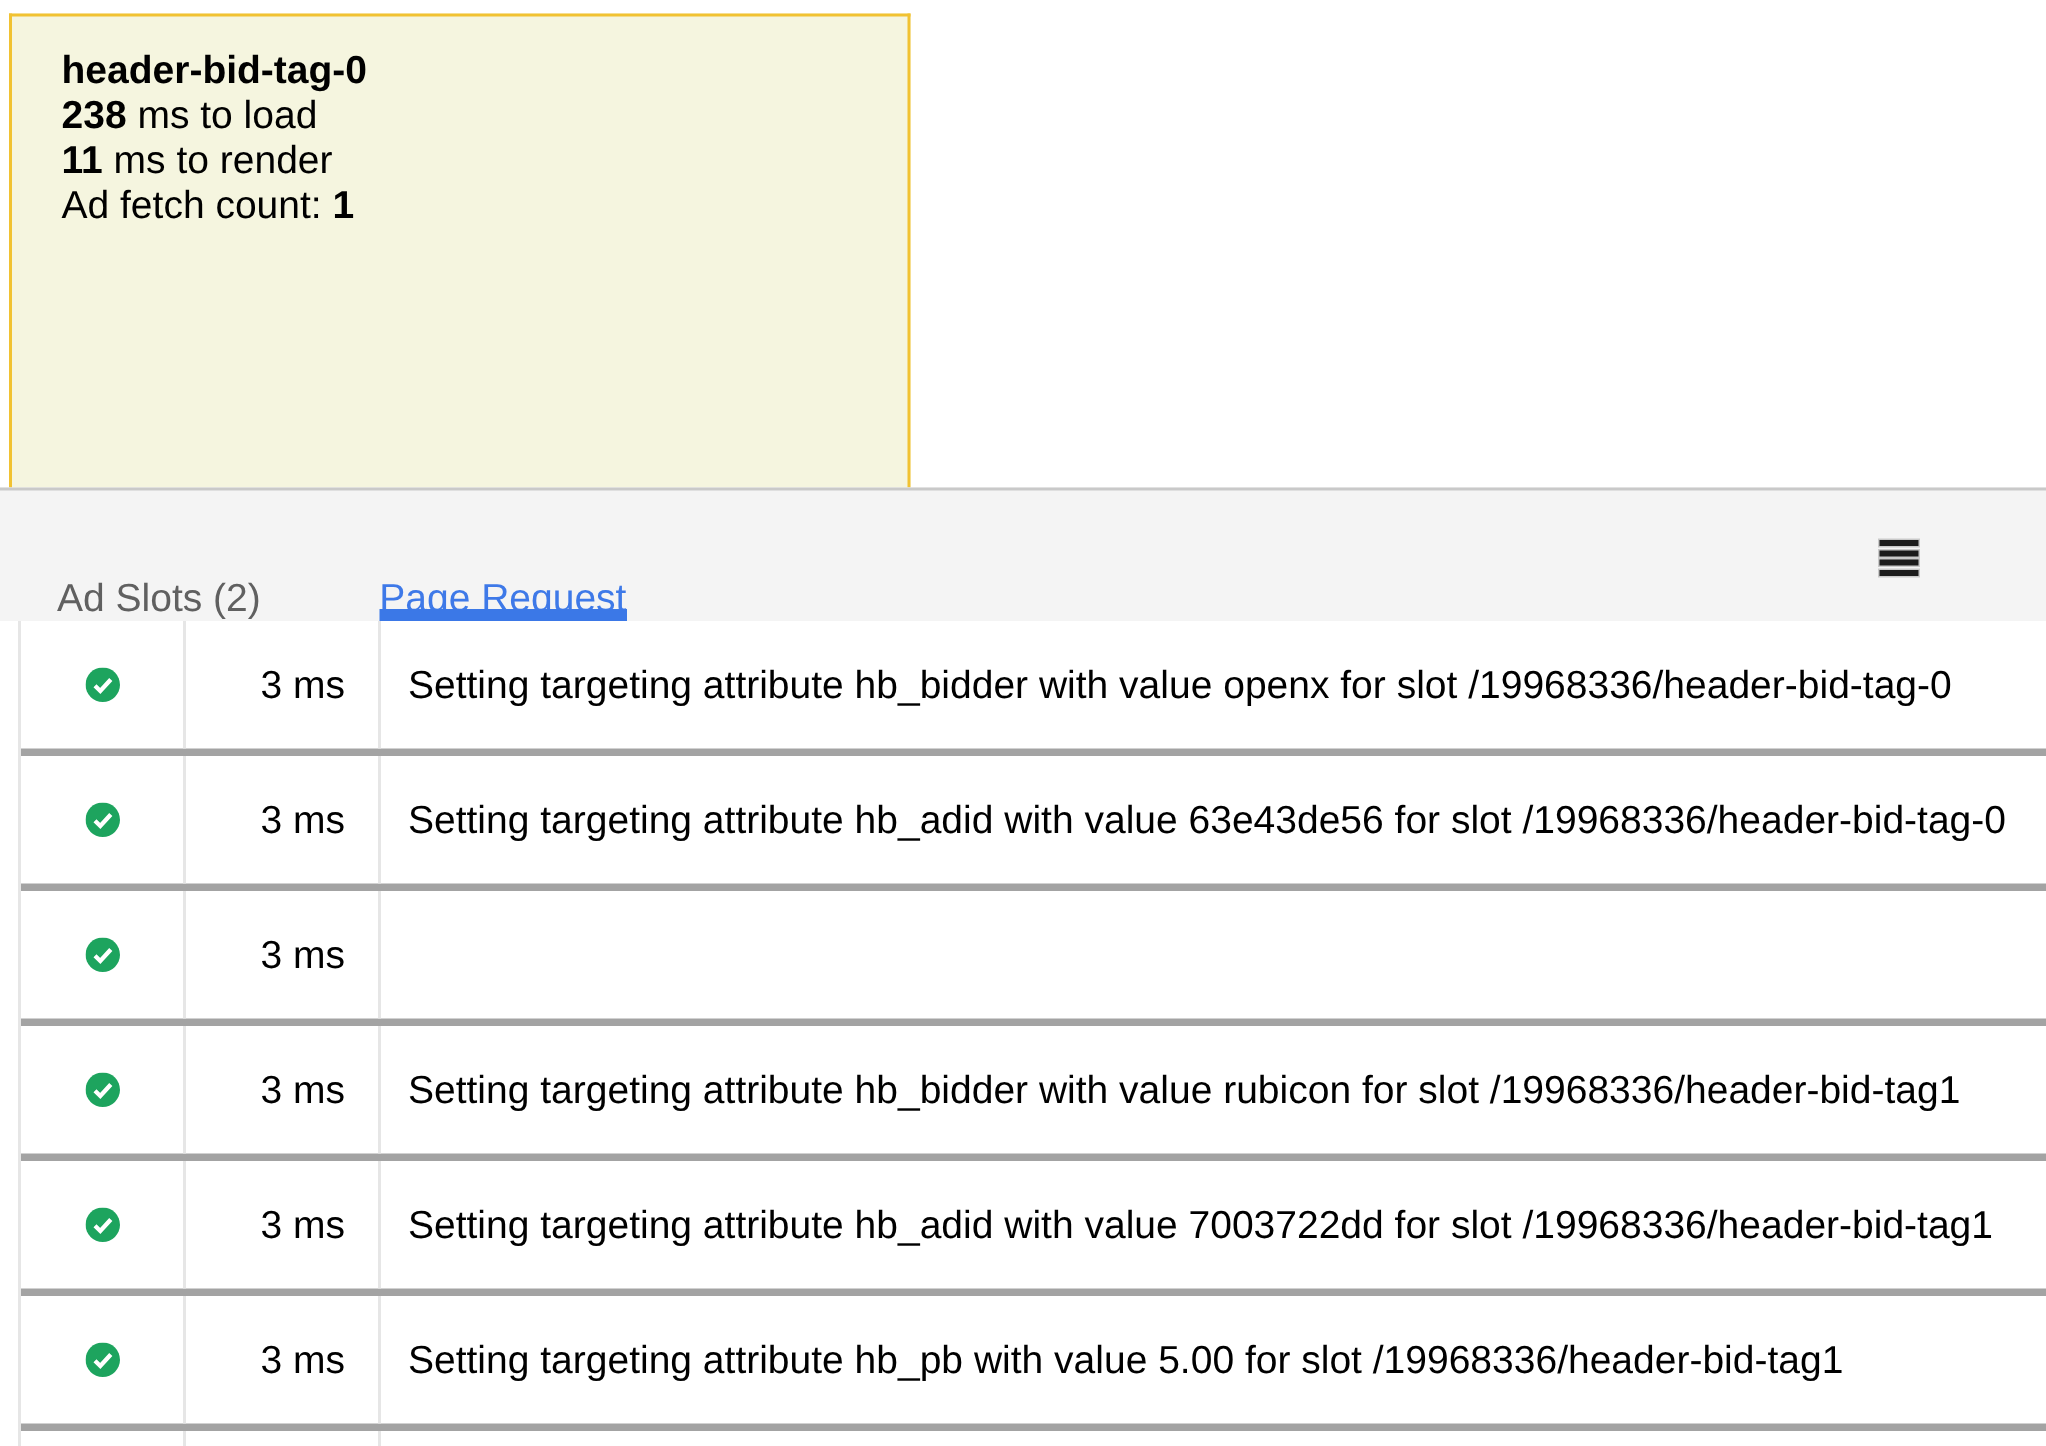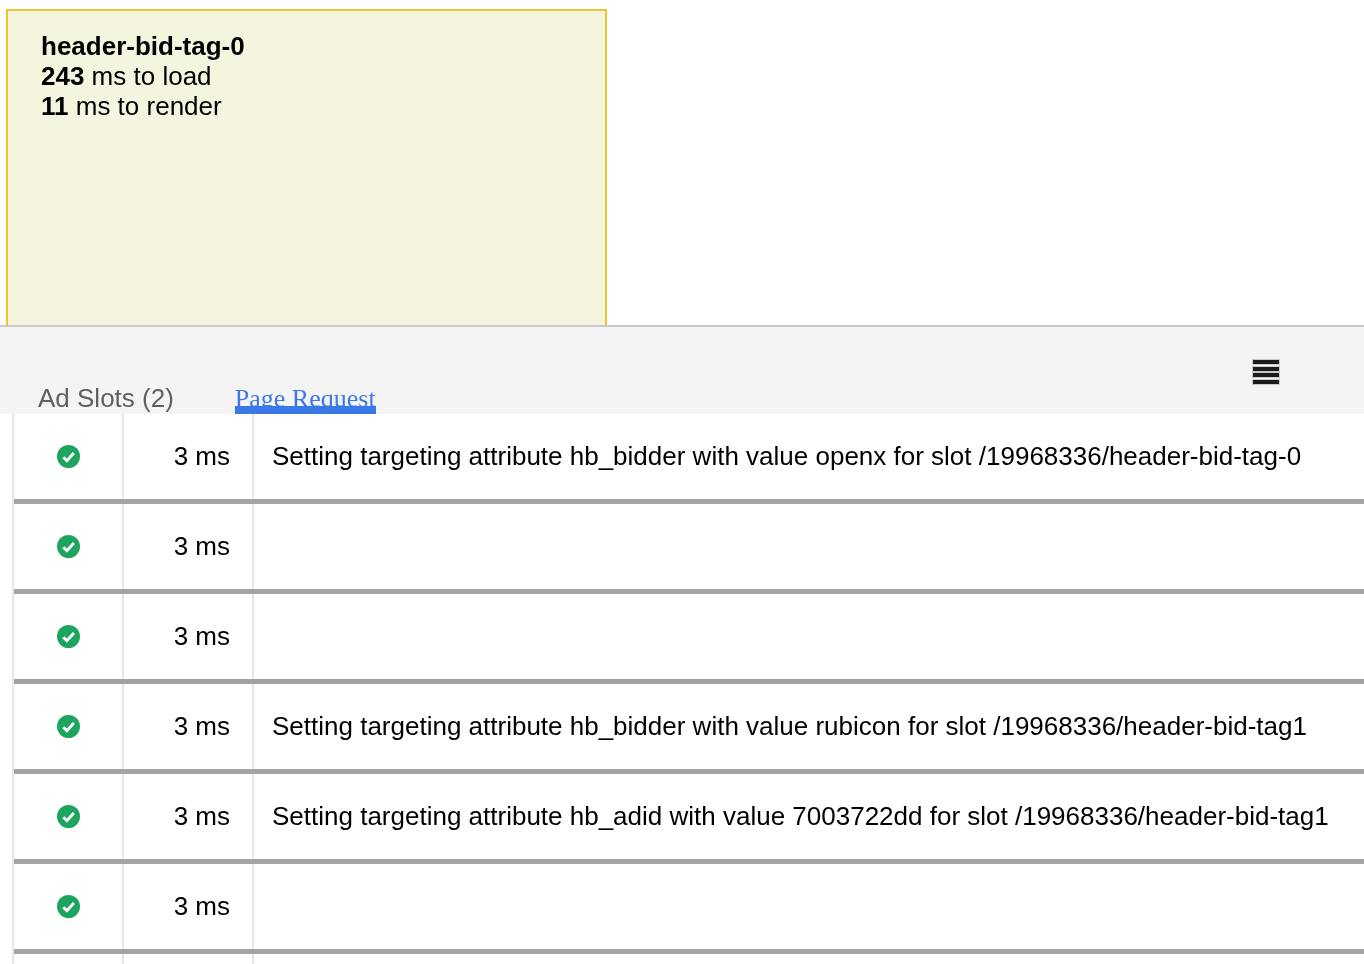--- a/index.html
+++ b/index.html
@@ -42,21 +42,21 @@
     position: relative;
   }
   .tab {
     display: flex;
     align-items: flex-end;
     font-size: 26px;
     position: relative;
     cursor: pointer;
     white-space: nowrap;
   }
-  .tab + .tab { margin-left: 61px; font-family: Liberation Serif, serif; }
+  .tab + .tab { margin-left: 79px; }
   .tab.inactive { color: #606060; }
   .tab.active { color: #3e79e8; }
   .tab .underline {
     display: none;
     position: absolute;
     left: 0; right: 0; bottom: 0;
     height: 8px;
     background: #3b78e7;
   }
   .tab.active .underline { display: block; }
@@ -103,22 +103,23 @@
     overflow: hidden;
     text-align: center;
   }
   .check-icon { width: 23px; height: 23px; display: block; }
 </style>
 </head>
 <body>
 
 <div class="overlay-box">
   <div><span class="b">header-bid-tag-0</span></div>
-  <div><span class="b">243</span><span> ms to load</span></div>
+  <div><span class="b">238</span><span> ms to load</span></div>
   <div><span class="b">11</span><span> ms to render</span></div>
+  <div><span>Ad fetch count: </span><span class="b">1</span></div>
 </div>
 
 <div class="console">
 
   <div class="tabbar">
     <div class="tab inactive">
       <span>Ad Slots (2)</span>
 
     </div>
     <div class="tab active">
@@ -147,20 +148,21 @@
     </div>
 
     <div class="log-row">
       <div class="cell cell-status">
         <svg class="check-icon" viewBox="0 0 24 24">
             <circle cx="12" cy="12" r="12" fill="#1da45e"></circle>
             <path d="M6.6 12.7 L10.3 16.3 L17.6 8.3" stroke="#ffffff" stroke-width="3" fill="none"></path>
           </svg>
       </div>
       <div class="cell cell-time">3 ms</div>
+      <div class="cell cell-msg">Setting targeting attribute hb_adid with value 63e43de56 for slot /19968336/header-bid-tag-0</div>
     </div>
 
     <div class="log-row">
       <div class="cell cell-status">
         <svg class="check-icon" viewBox="0 0 24 24">
             <circle cx="12" cy="12" r="12" fill="#1da45e"></circle>
             <path d="M6.6 12.7 L10.3 16.3 L17.6 8.3" stroke="#ffffff" stroke-width="3" fill="none"></path>
           </svg>
       </div>
       <div class="cell cell-time">3 ms</div>
@@ -189,20 +191,21 @@
     </div>
 
     <div class="log-row">
       <div class="cell cell-status">
         <svg class="check-icon" viewBox="0 0 24 24">
             <circle cx="12" cy="12" r="12" fill="#1da45e"></circle>
             <path d="M6.6 12.7 L10.3 16.3 L17.6 8.3" stroke="#ffffff" stroke-width="3" fill="none"></path>
           </svg>
       </div>
       <div class="cell cell-time">3 ms</div>
+      <div class="cell cell-msg">Setting targeting attribute hb_pb with value 5.00 for slot /19968336/header-bid-tag1</div>
     </div>
 
     <div class="log-row">
       <div class="cell cell-status"></div>
       <div class="cell cell-time"></div>
       <div class="cell cell-msg"></div>
     </div>
 
   </div>
 </div>

